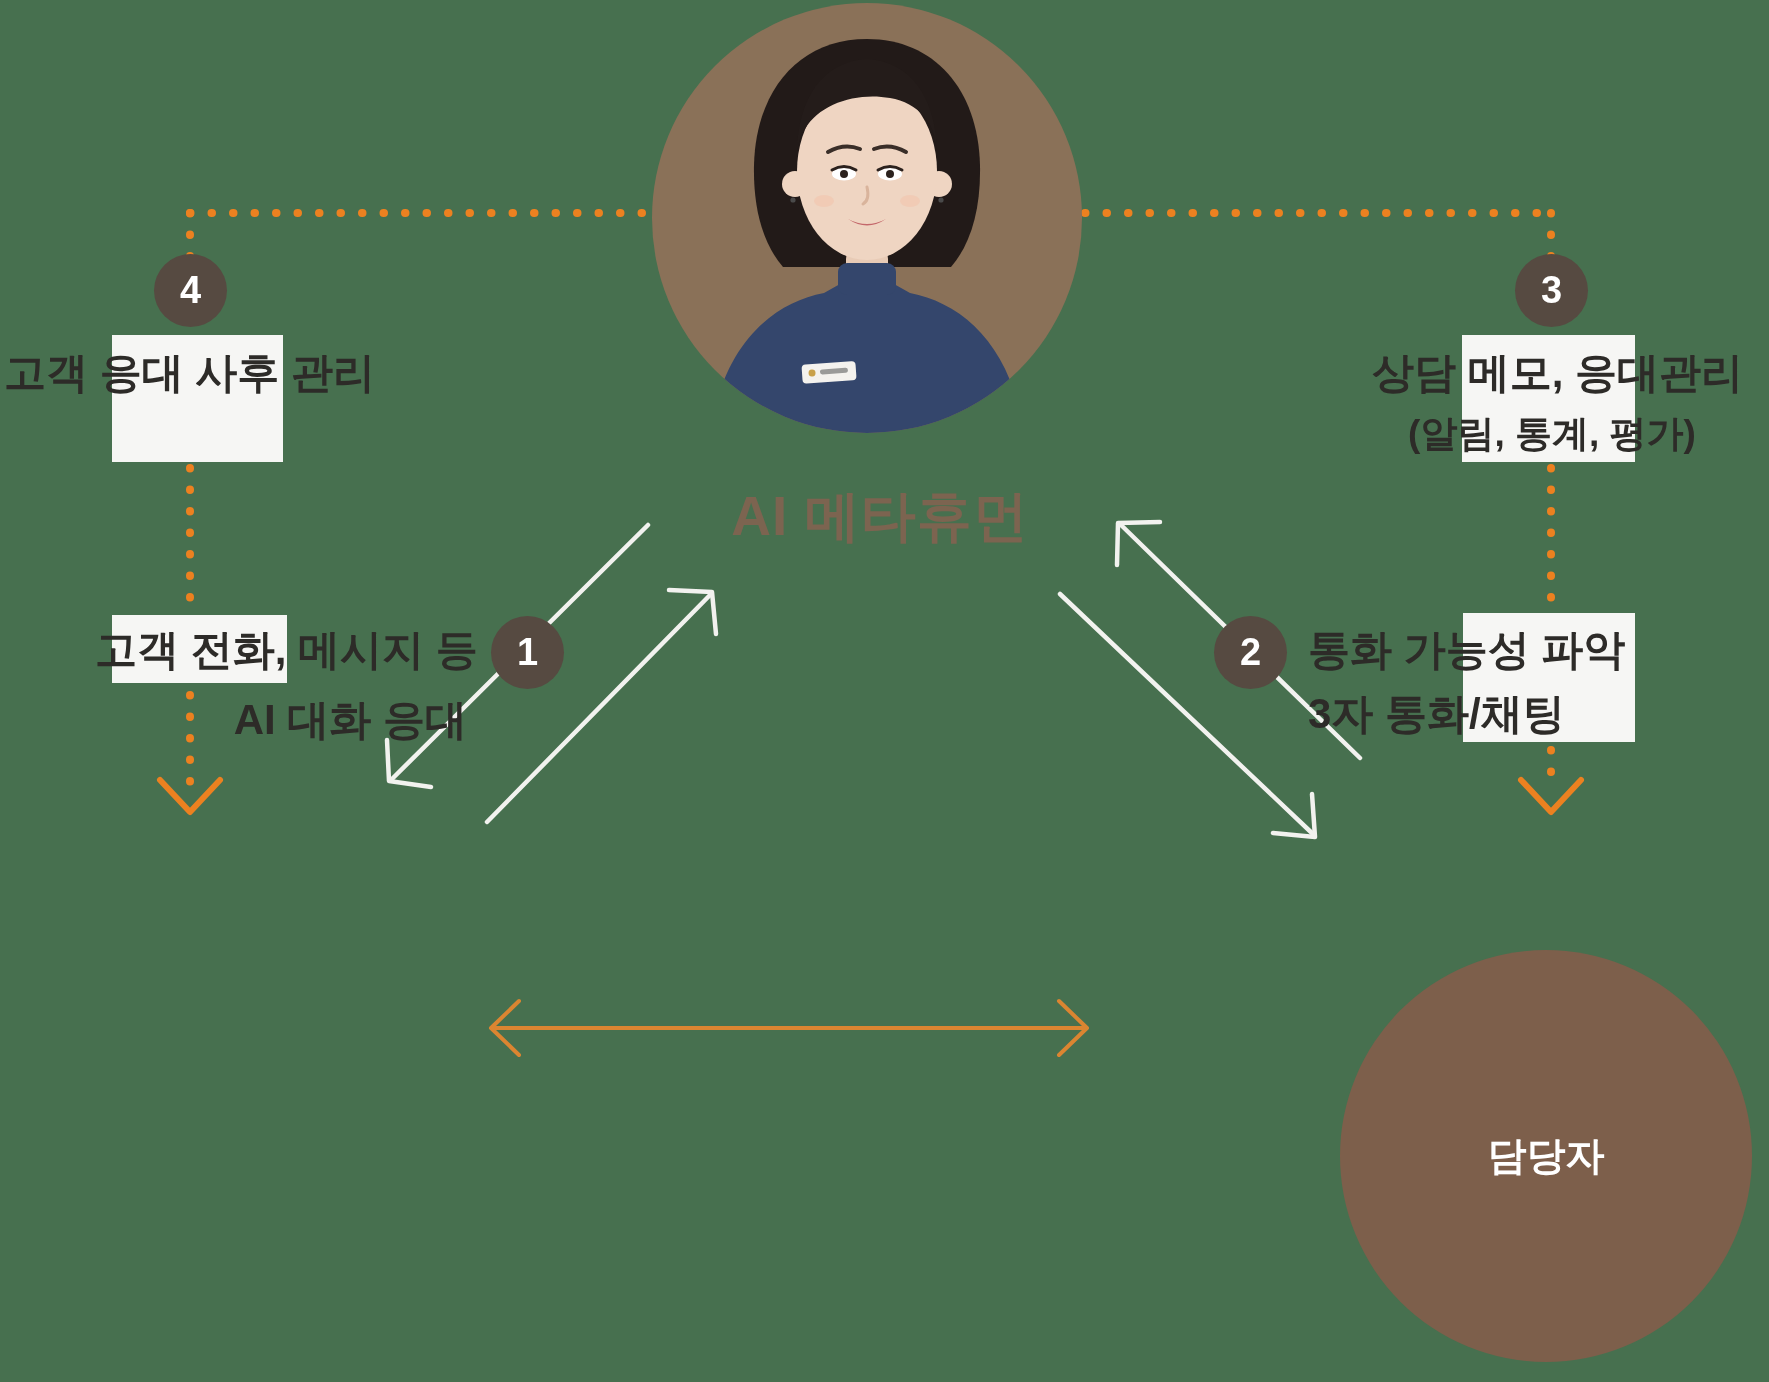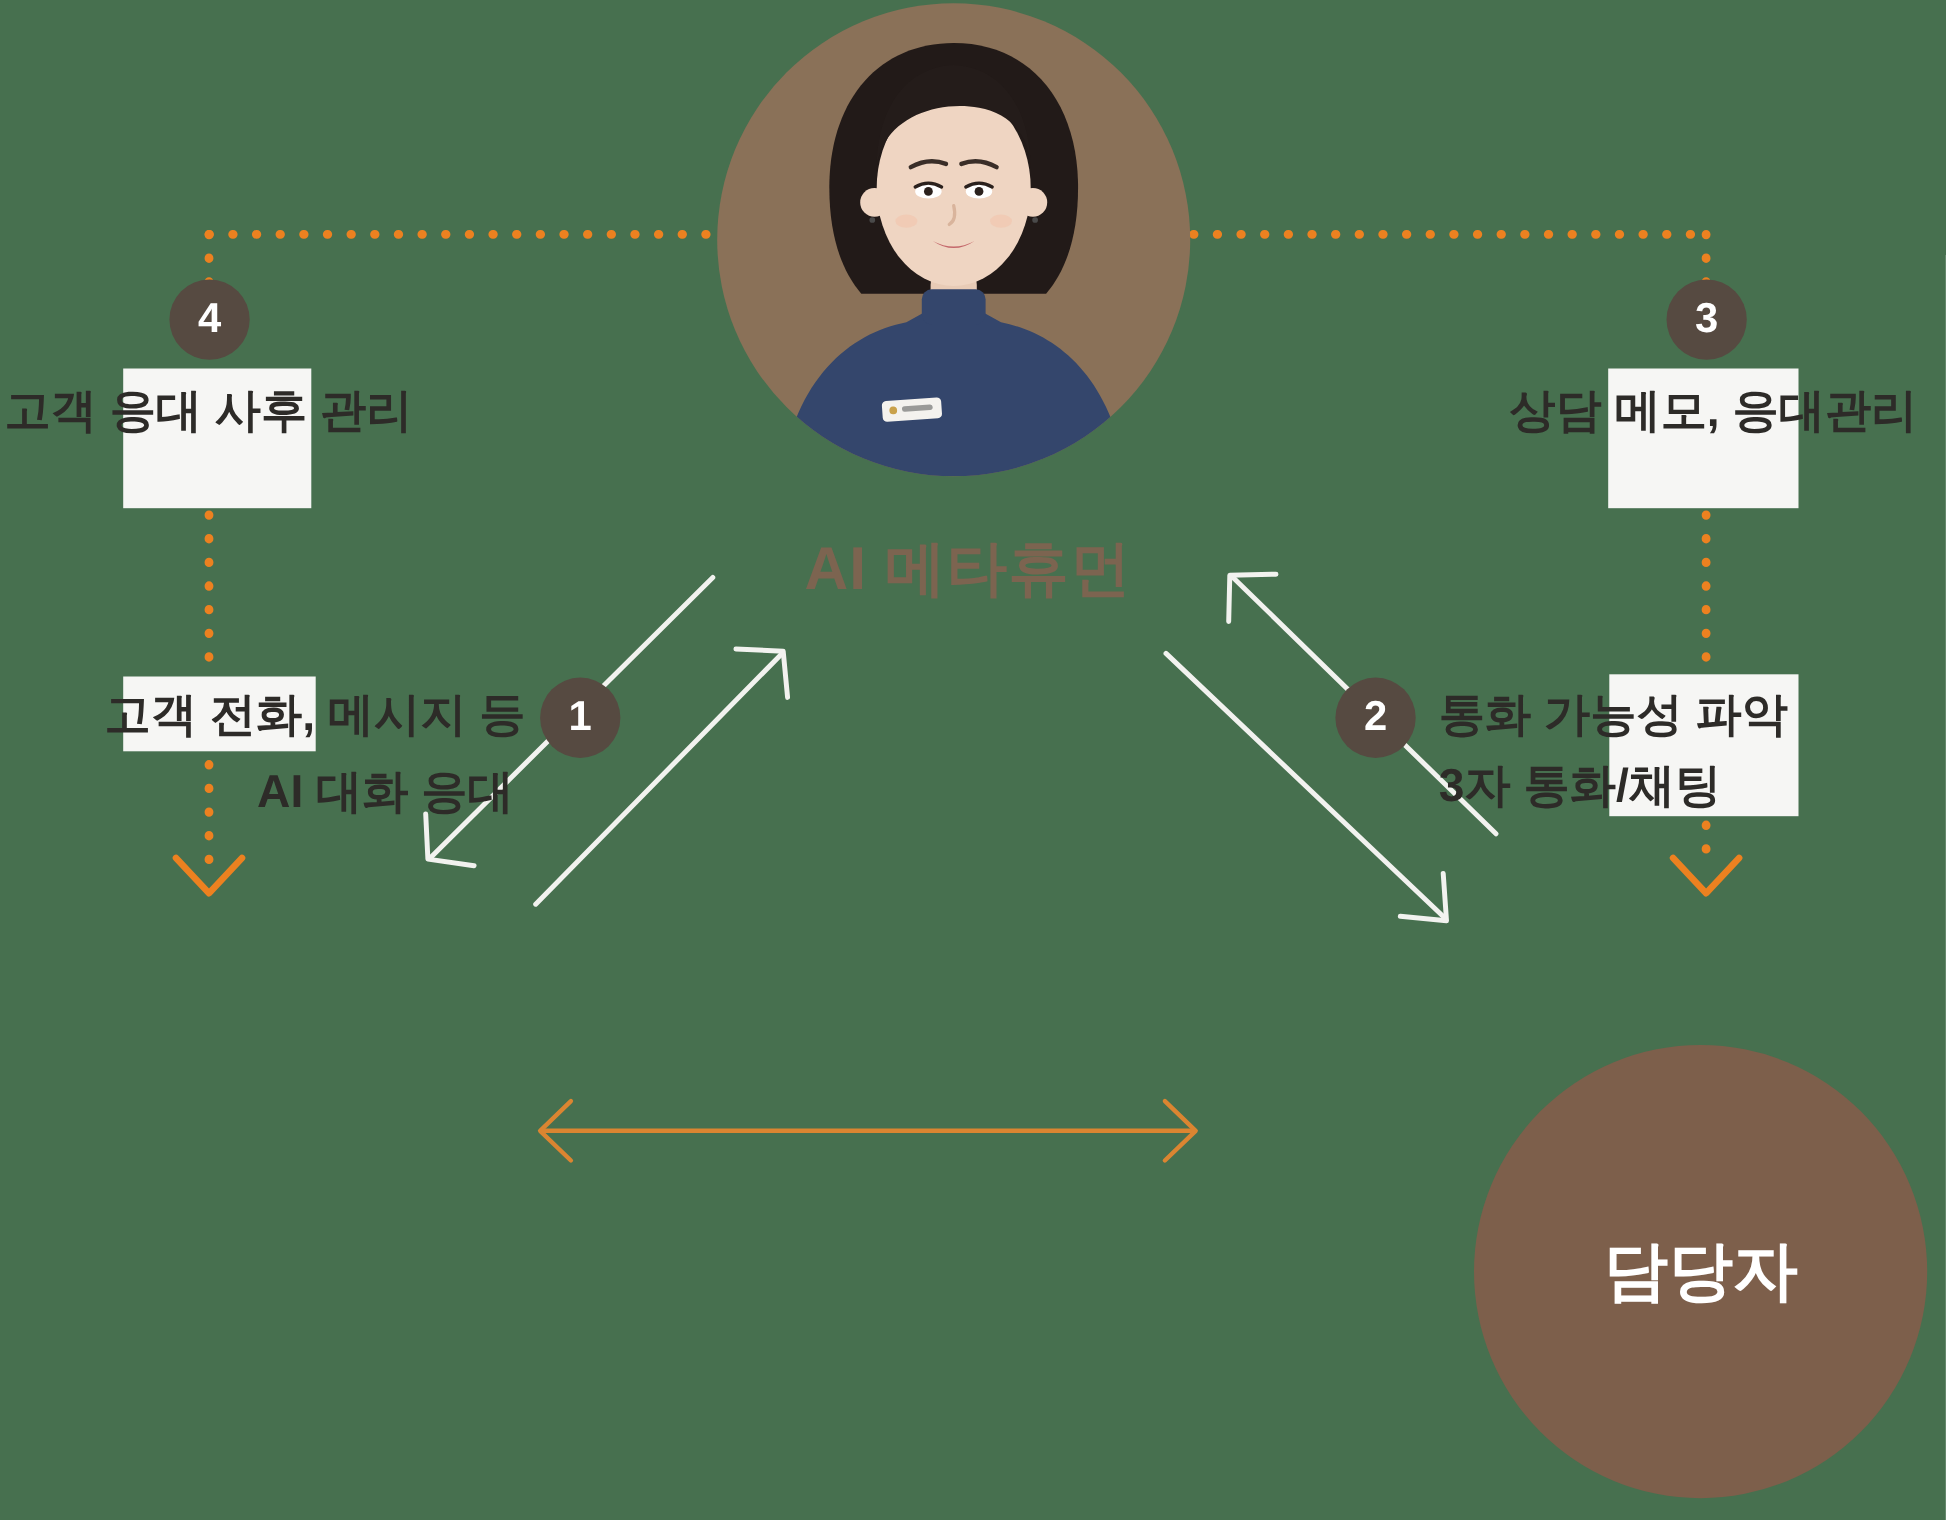--- a/index.html
+++ b/index.html
@@ -49,21 +49,21 @@
   .customer-circle{
     position:absolute; left:2px; top:948px; width:428px; height:428px; z-index:2;
     border:3px solid var(--customer-brown); border-radius:50%;
     display:flex; align-items:center; justify-content:center;
     color:var(--customer-brown); font-size:57px; font-weight:700;
   }
   .agent-circle{
     position:absolute; left:1340px; top:950px; width:412px; height:412px; z-index:2;
     background:var(--agent-brown); border-radius:50%;
     display:flex; align-items:center; justify-content:center;
-    color:#fff; font-size:59px; font-weight:700;
+    color:#fff; font-size:39px; font-weight:700;
   }
 </style>
 </head>
 <body>
 
 <div class="canvas">
 
   <svg class="overlay" width="1769" height="1382" viewBox="0 0 1769 1382">
 
     <g>
@@ -169,20 +169,21 @@
   <div class="badge" style="left:1214px; top:616px;">
     <span>2</span>
   </div>
 
   <div class="label-block center" style="left:4px; top:352px; width:360px;">
     <div class="lb-line1">고객 응대 사후 관리</div>
   </div>
 
   <div class="label-block center" style="left:1372px; top:352px; width:360px;">
     <div class="lb-line1">상담 메모, 응대관리</div>
+    <div class="lb-line2">(알림, 통계, 평가)</div>
   </div>
 
   <div class="label-block right" style="left:95px; top:629px; width:372px;">
     <div class="lb-line1" style="font-size:42px;">고객 전화, 메시지 등</div>
     <div class="lb-line2" style="font-size:42px; margin-top:28px;">AI 대화 응대</div>
   </div>
 
   <div class="label-block left" style="left:1308px; top:629px; width:345px;">
     <div class="lb-line1" style="font-size:42px;">통화 가능성 파악</div>
     <div class="lb-line2" style="font-size:42px; margin-top:22px;">3자 통화/채팅</div>

